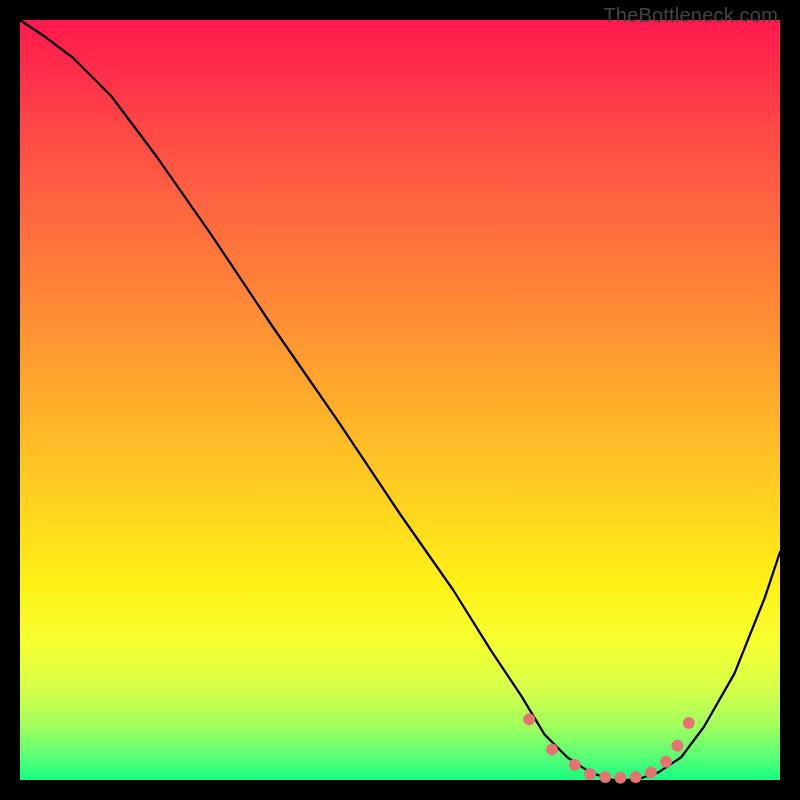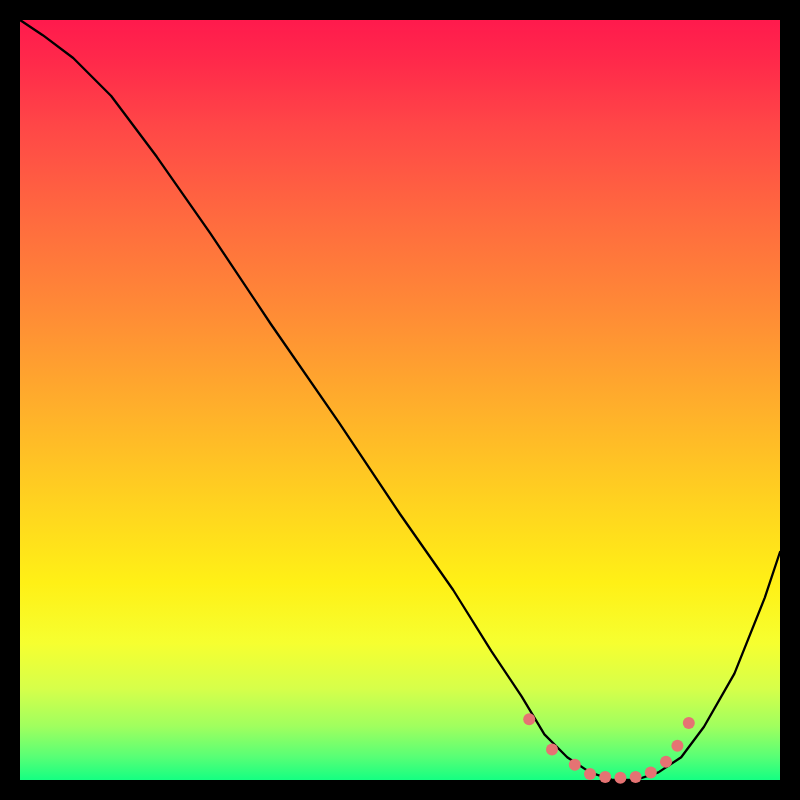--- a/index.html
+++ b/index.html
@@ -87,13 +87,14 @@
           <circle cx="600.4" cy="757.7" r="6" class="dot"></circle>
           <circle cx="615.6" cy="757.0" r="6" class="dot"></circle>
           <circle cx="630.8" cy="752.4" r="6" class="dot"></circle>
           <circle cx="646.0" cy="741.8" r="6" class="dot"></circle>
           <circle cx="657.4" cy="725.8" r="6" class="dot"></circle>
           <circle cx="668.8" cy="703.0" r="6" class="dot"></circle>
         </g>
     </svg>
 
   </div>
+  <div class="watermark">TheBottleneck.com</div>
 </div>
 
 </body></html>

